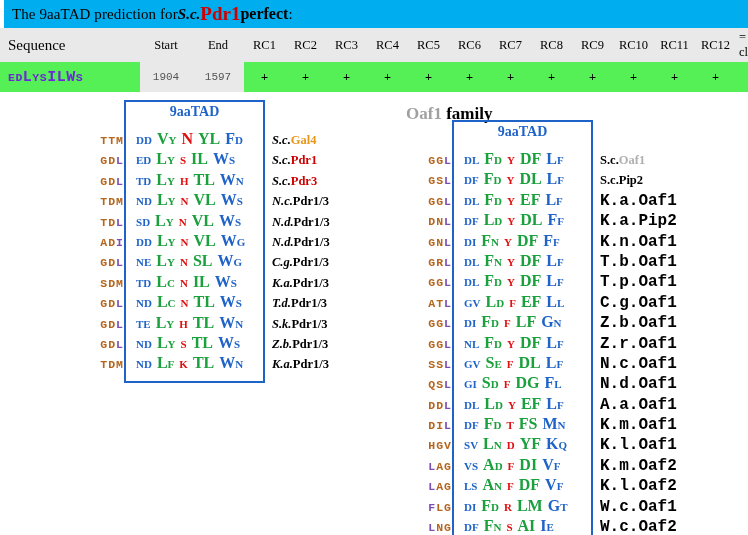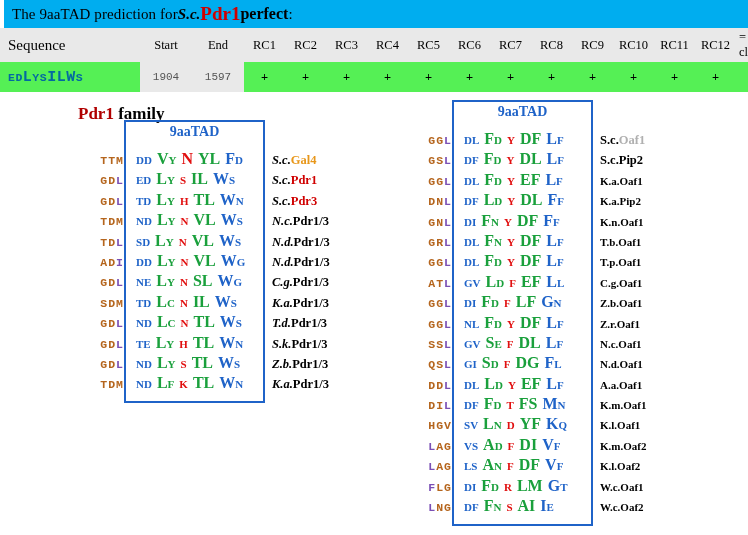--- a/index.html
+++ b/index.html
@@ -35,21 +35,21 @@
   .c-seq{width:130px;text-align:left !important;padding-left:8px !important;}
   .c-startend{width:48px;}
   .c-rc{width:37px;}
   .c-rules{width:100px;font-size:11.5px;}
   .hdr-row .c-seq{font-size:15px;}
   .hdr-row .c-rules{text-align:left !important;padding-left:3px !important;}
   .val-row .c-startend{background:#e9e9e9;color:#555;font-family:"Liberation Mono",monospace;font-size:11px;}
   .val-row .c-rules{font-size:11px;}
   .seq-val{
     font-family:"Liberation Mono",monospace;
-    font-weight:bold;color:#0369a1;letter-spacing:0.5px;
+    font-weight:bold;color:#6d28d9;letter-spacing:0.5px;
   }
   .seq-val .big{font-size:15px;}
   .seq-val .sml{font-size:11.5px;}
   .plus{font-weight:bold;font-size:13px;}
 
   
   #families{position:absolute;left:0;top:104px;width:748px;}
   .family{position:absolute;top:0;}
   #family-pdr1{left:78px;}
   #family-oaf1{left:406px;}
@@ -84,21 +84,21 @@
   .S{font-size:11px;}
   .blue{color:#1f63c8;}
   .green{color:#1aa03c;}
   .red{color:#e10f0f;}
 
   .species{
     font-size:12.5px;font-weight:bold;white-space:nowrap;
     padding-left:8px;
   }
   .species .it{font-style:italic;}
-  .species.mono{font-family:Liberation Serif, serif;font-size:11px;font-style:normal;text-align:right;}
+  .species.mono{font-family:Liberation Mono, monospace;font-size:16px;font-style:normal;text-align:right;}
   .sp-red{color:#d00000;}
   .sp-orange{color:#e8971a;}
   .sp-gray{color:#b0b0b0;}
   .sp-black{color:#000;}
 
   
   .tad-box{
     position:absolute;
     border:2px solid #1f63c8;
     box-sizing:border-box;
@@ -158,23 +158,20 @@
       <td class="c-rc plus">+</td>
       <td class="c-rc plus">+</td>
       <td class="c-rules">perfect  match</td>
     </tr>
   </tbody>
 </table>
 
 <div id="families">
 
   <div class="family" id="family-pdr1">
-    <div class="fam-title">
-      <span class="nm-pdr1">Pdr1</span><span class="fam-word"> family</span>
-    </div>
     <div class="fam-body" id="body-pdr1" style="margin-top: 26px;">
         <div class="fam-row">
           <div class="prefix"><span class="pf-o">TT</span><span class="pf-o">M</span></div>
           <div class="tad">
             <span class="S blue">D</span>
             <span class="S blue">D</span>
             <span style="display: inline-block; width: 5px;"></span>
             <span class="B green">V</span>
             <span class="S green">Y</span>
             <span style="display: inline-block; width: 5px;"></span>
@@ -396,20 +393,23 @@
             <span class="S blue">N</span>
           </div>
           <div class="species"><span class="it sp-black">K.a.</span><span class="sp-black">Pdr1/3</span></div>
         </div>
         <div class="tad-box" style="left: 46px; top: -30px; width: 141px; height: 282.8px;"></div>
         <div class="tad-box-label" style="left: 46px; top: -26px; width: 141px;">9aaTAD</div>
       </div>
   </div>
 
   <div class="family" id="family-oaf1">
+    <div class="fam-title">
+      <span class="nm-oaf1">Oaf1</span><span class="fam-word"> family</span>
+    </div>
     <div class="fam-body" id="body-oaf1" style="margin-top: 26px;">
         <div class="fam-row">
           <div class="prefix"><span class="pf-o">GG</span><span class="pf-p">L</span></div>
           <div class="tad">
             <span class="S blue">D</span>
             <span class="S blue">L</span>
             <span style="display: inline-block; width: 5px;"></span>
             <span class="B green">F</span>
             <span class="S green">D</span>
             <span style="display: inline-block; width: 5px;"></span>

